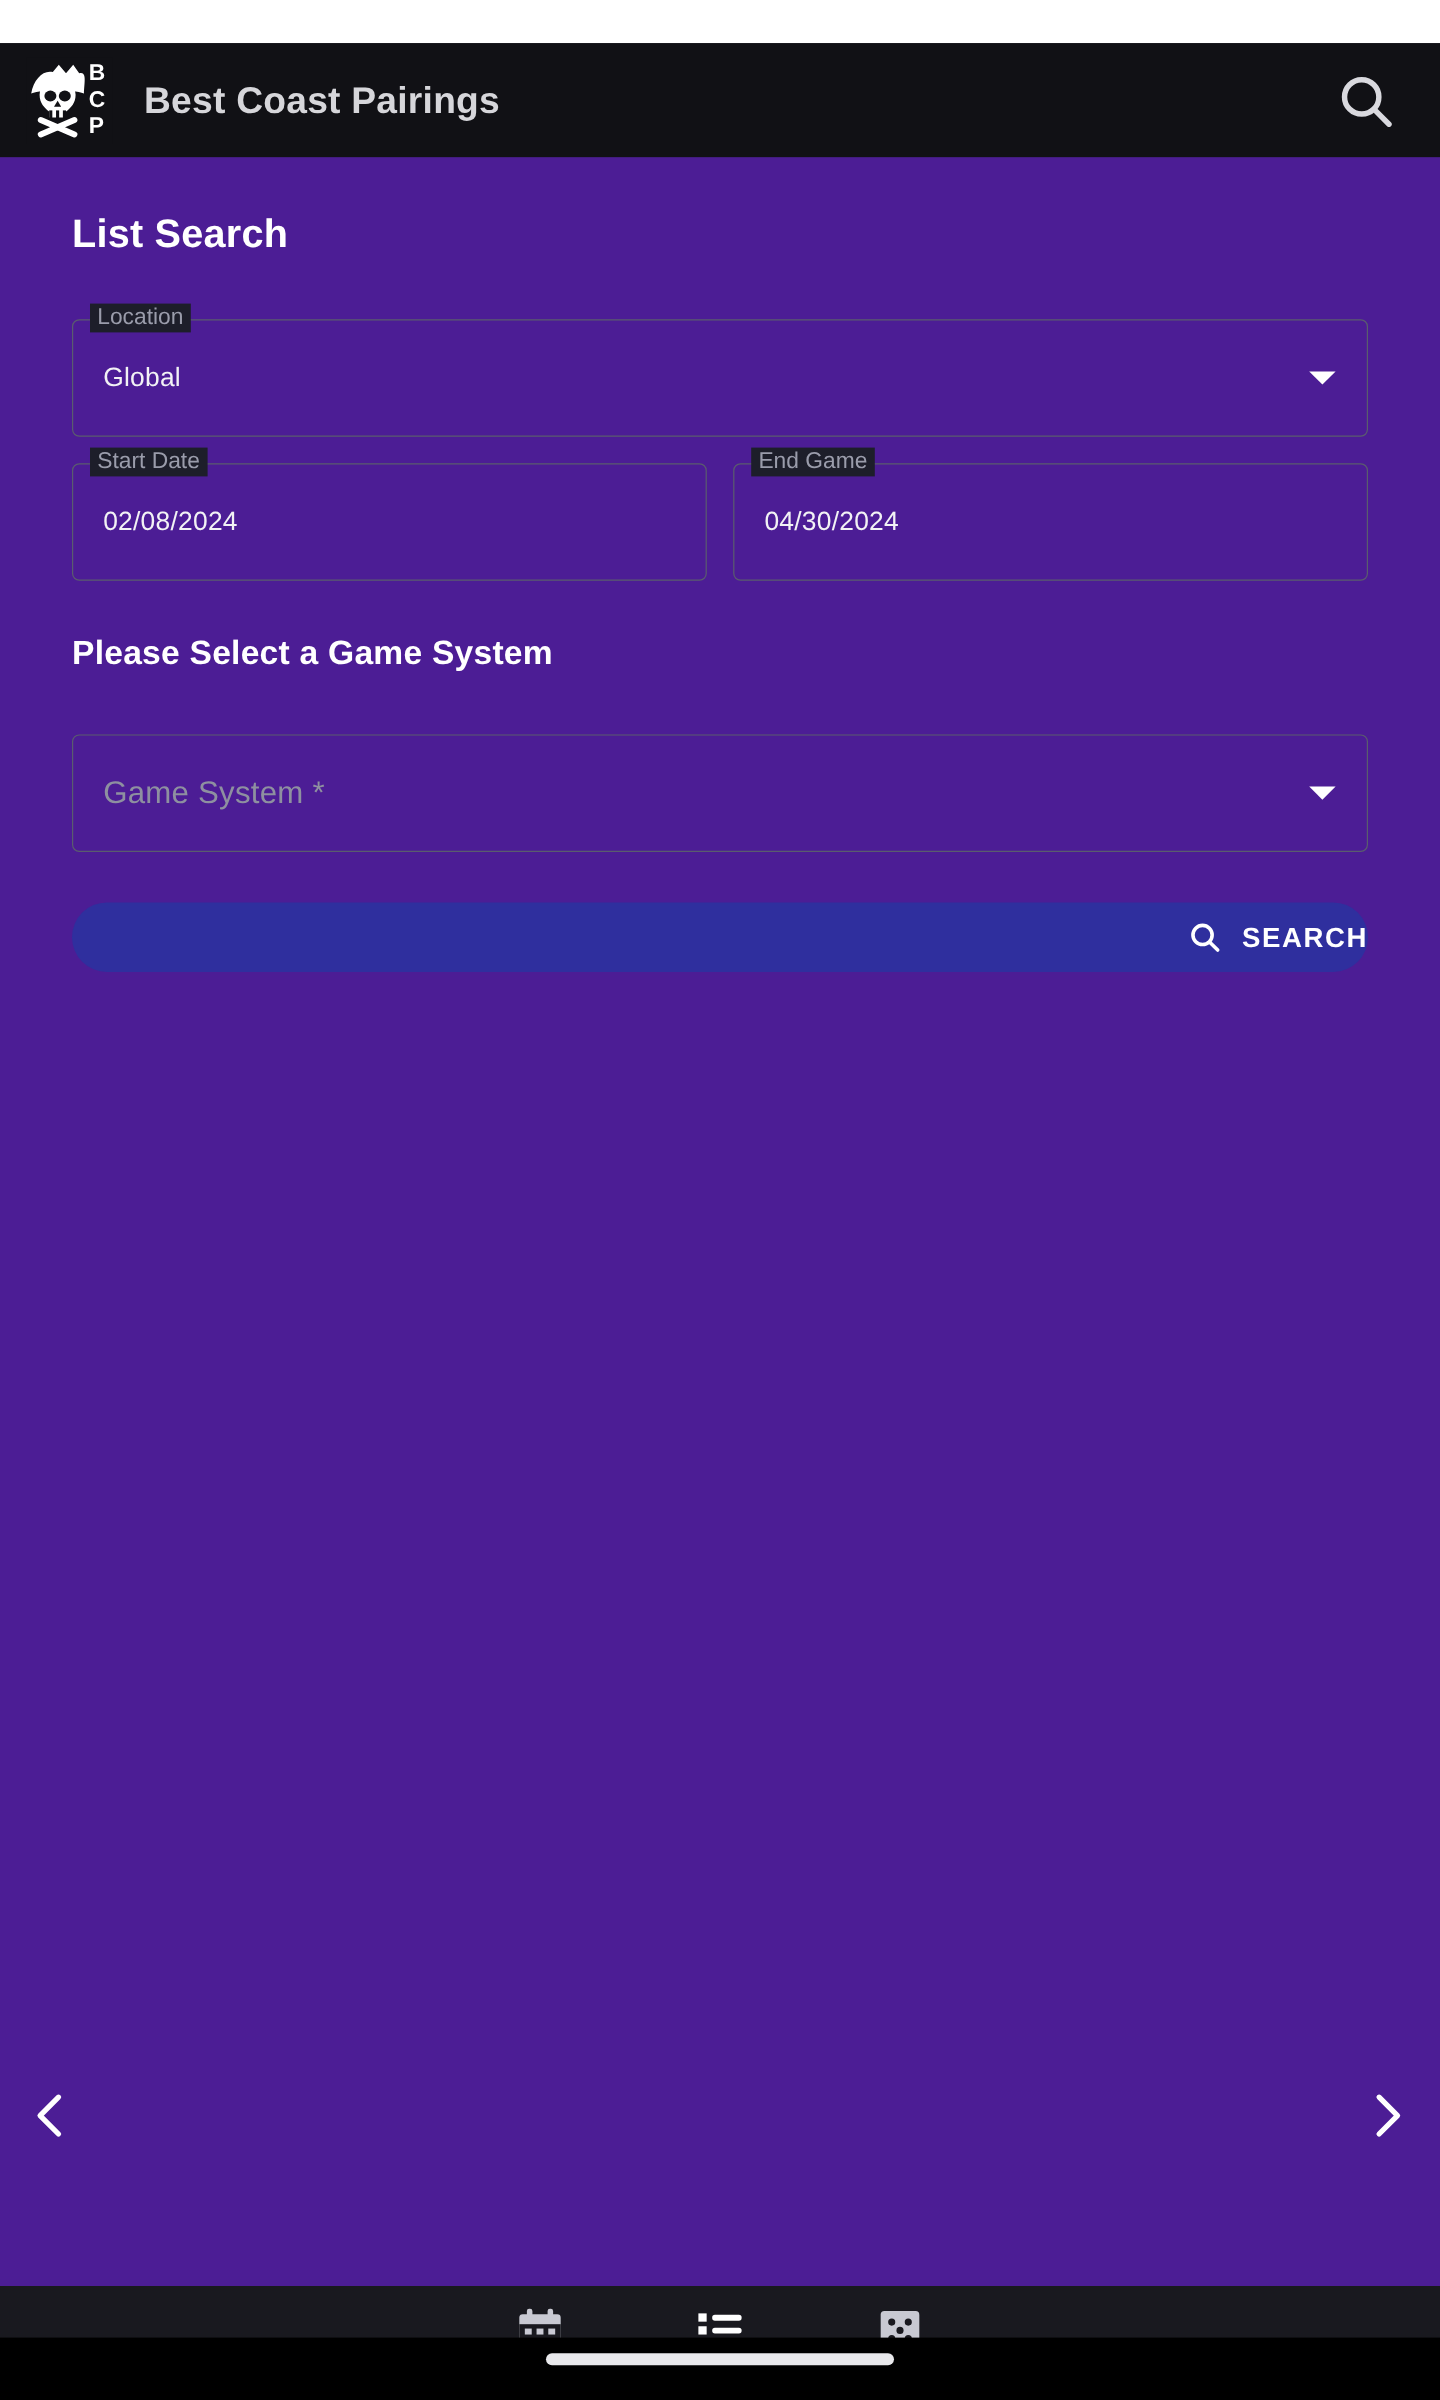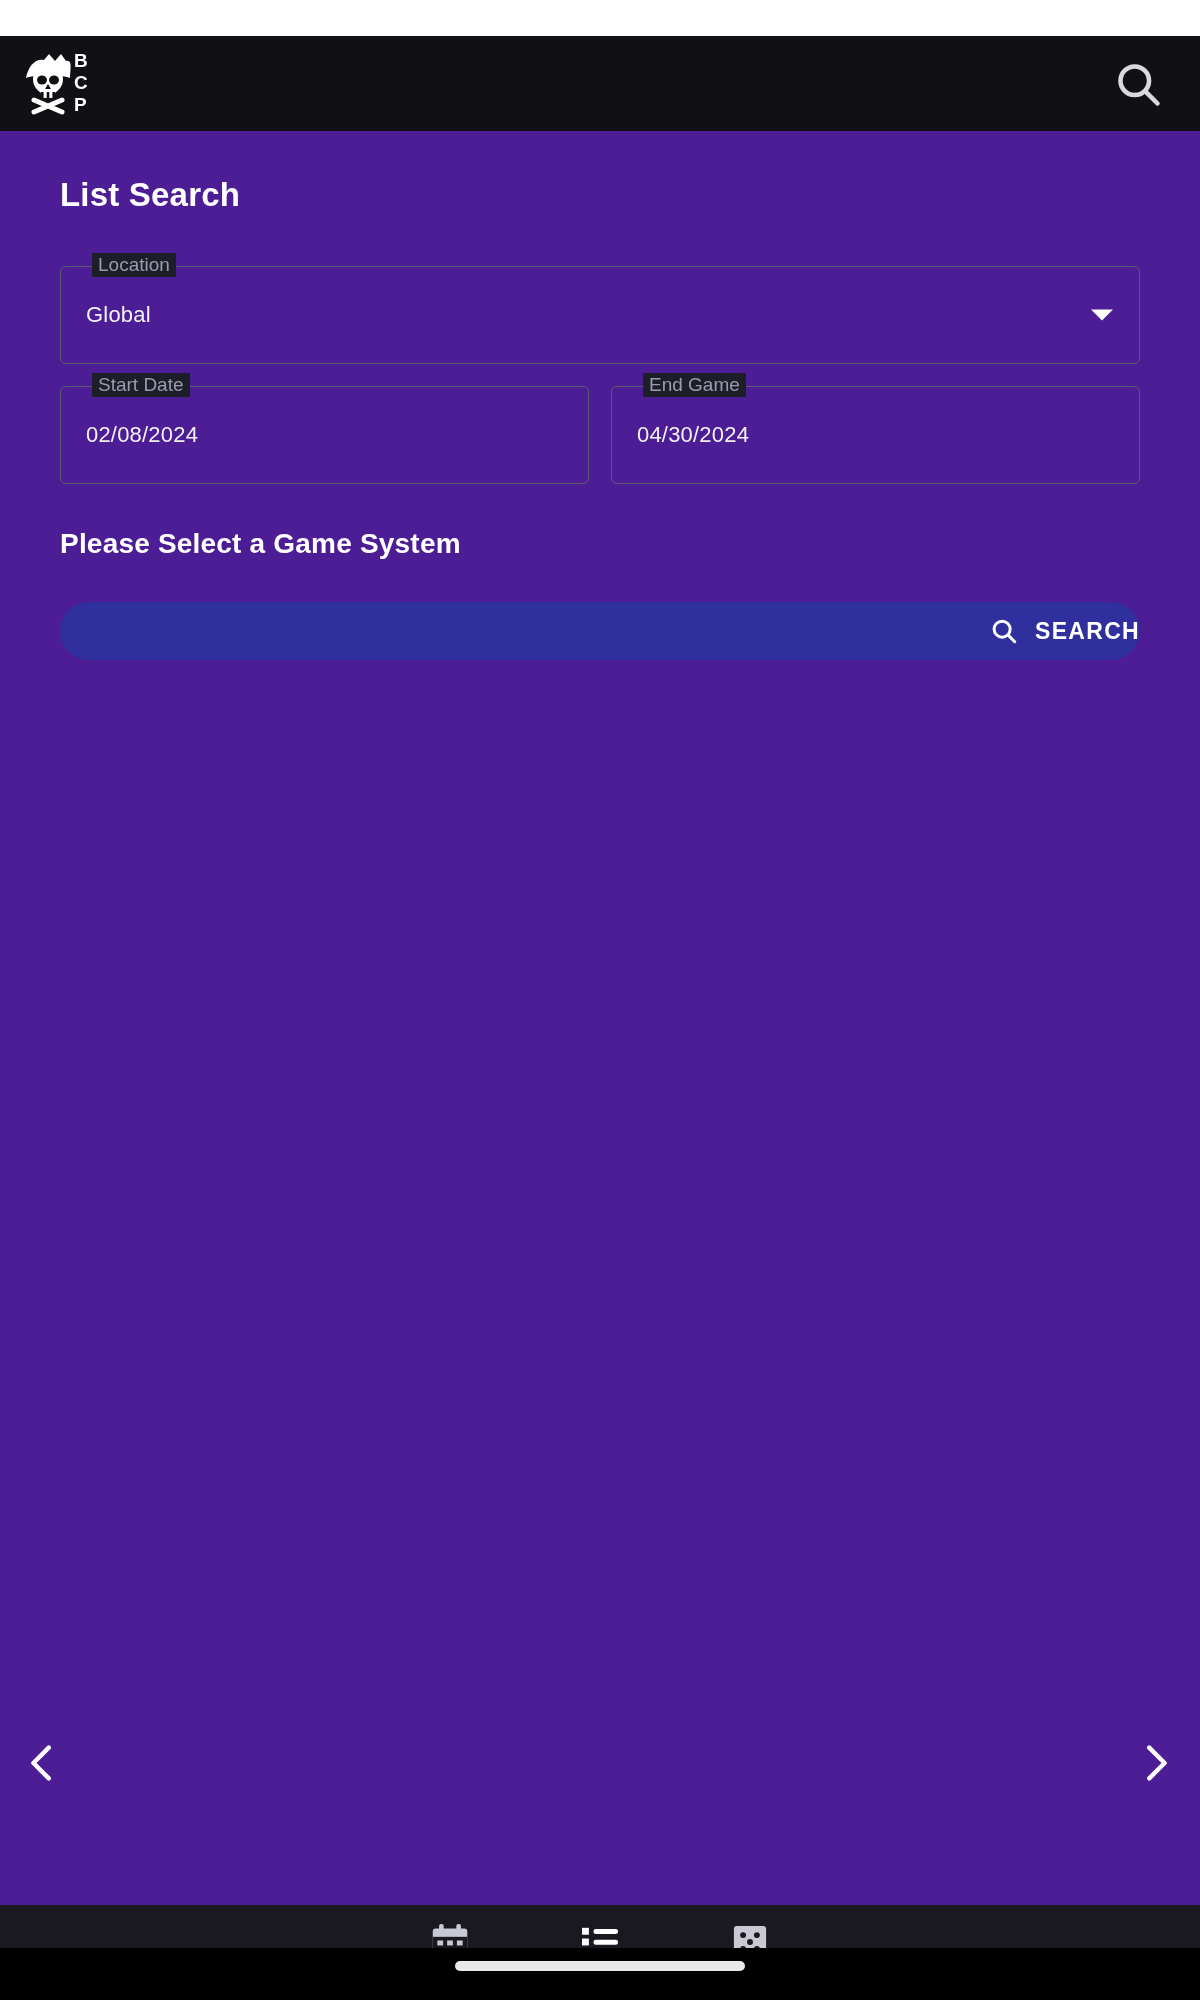--- a/index.html
+++ b/index.html
@@ -37,21 +37,21 @@
 
   .form { margin:52px 60px 0 60px; width:1080px; }
 
   
   .field { position:relative; height:98px; margin-bottom:22px; }
   .field .outline {
     position:absolute; inset:0; border:1px solid #5a5c6e; border-radius:6px;
     background:transparent; pointer-events:none;
   }
   .field .legend {
-    position:absolute; top:-13px; left:32px;
+    position:absolute; top:-13px; left:15px;
     background:#1d1e2a; padding:0 6px;
     color:#9a9cab; font-size:19px; line-height:24px; white-space:nowrap;
   }
   .field .value {
     position:absolute; left:26px; top:50%; transform:translateY(-50%);
     color:#f2f2f5; font-size:22px; letter-spacing:.2px;
   }
   .field .placeholder {
     position:absolute; left:26px; top:50%; transform:translateY(-50%);
     color:#8e90a0; font-size:26px; letter-spacing:.2px;
@@ -135,20 +135,21 @@
         <rect x="30.4" y="44" width="2.6" height="7" fill="#111115"></rect>
 
         <path d="M12 52 L40 64 M40 52 L12 64" stroke="#ffffff" stroke-width="5" stroke-linecap="round"></path>
 
         <text x="52" y="19" font-family="Liberation Sans, sans-serif" font-size="19" font-weight="700" fill="#ffffff">B</text>
         <text x="52" y="41" font-family="Liberation Sans, sans-serif" font-size="19" font-weight="700" fill="#ffffff">C</text>
         <text x="52" y="63" font-family="Liberation Sans, sans-serif" font-size="19" font-weight="700" fill="#ffffff">P</text>
       </svg>
     </div>
 
+    <div class="app-title">Best Coast Pairings</div>
 
     <div class="app-bar-spacer"></div>
 
     <svg class="search-top" viewBox="0 0 24 24" fill="none">
       <circle cx="10.5" cy="10.5" r="6.6" stroke="#d9d9de" stroke-width="2.1"></circle>
       <line x1="15.4" y1="15.4" x2="21" y2="21" stroke="#d9d9de" stroke-width="2.1" stroke-linecap="round"></line>
     </svg>
   </div>
 
   <div class="body-area">
@@ -172,20 +173,27 @@
         <div class="field">
           <div class="outline"></div>
           <div class="legend">End Game</div>
           <div class="value">04/30/2024</div>
         </div>
       </div>
     </div>
 
     <div class="section-title">Please Select a Game System</div>
 
+    <div class="gs-wrap">
+      <div class="field">
+        <div class="outline"></div>
+        <div class="placeholder">Game System *</div>
+        <div class="arrow"></div>
+      </div>
+    </div>
 
     <div class="search-btn">
       <svg class="btn-icon" viewBox="0 0 24 24" fill="none">
         <circle cx="10.5" cy="10.5" r="6.4" stroke="#ffffff" stroke-width="2.4"></circle>
         <line x1="15.3" y1="15.3" x2="20.6" y2="20.6" stroke="#ffffff" stroke-width="2.4" stroke-linecap="round"></line>
       </svg>
       <span class="btn-label">SEARCH</span>
     </div>
 
     <div class="chev left">

